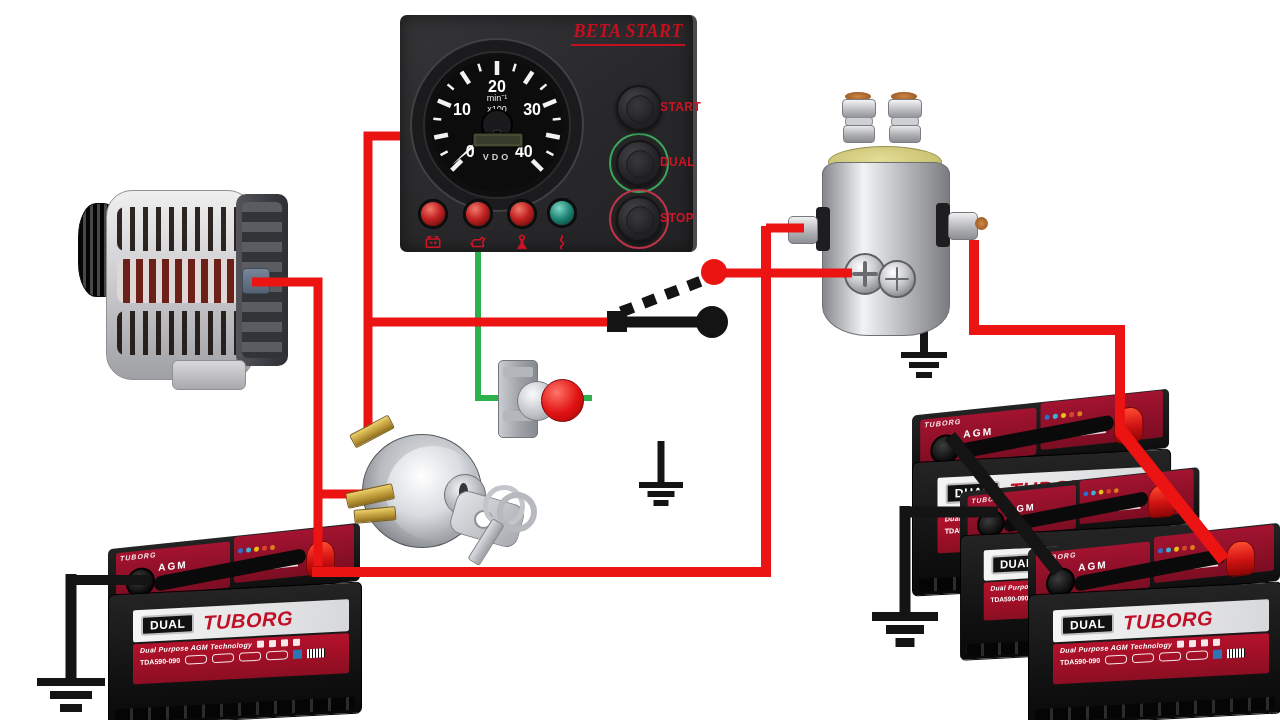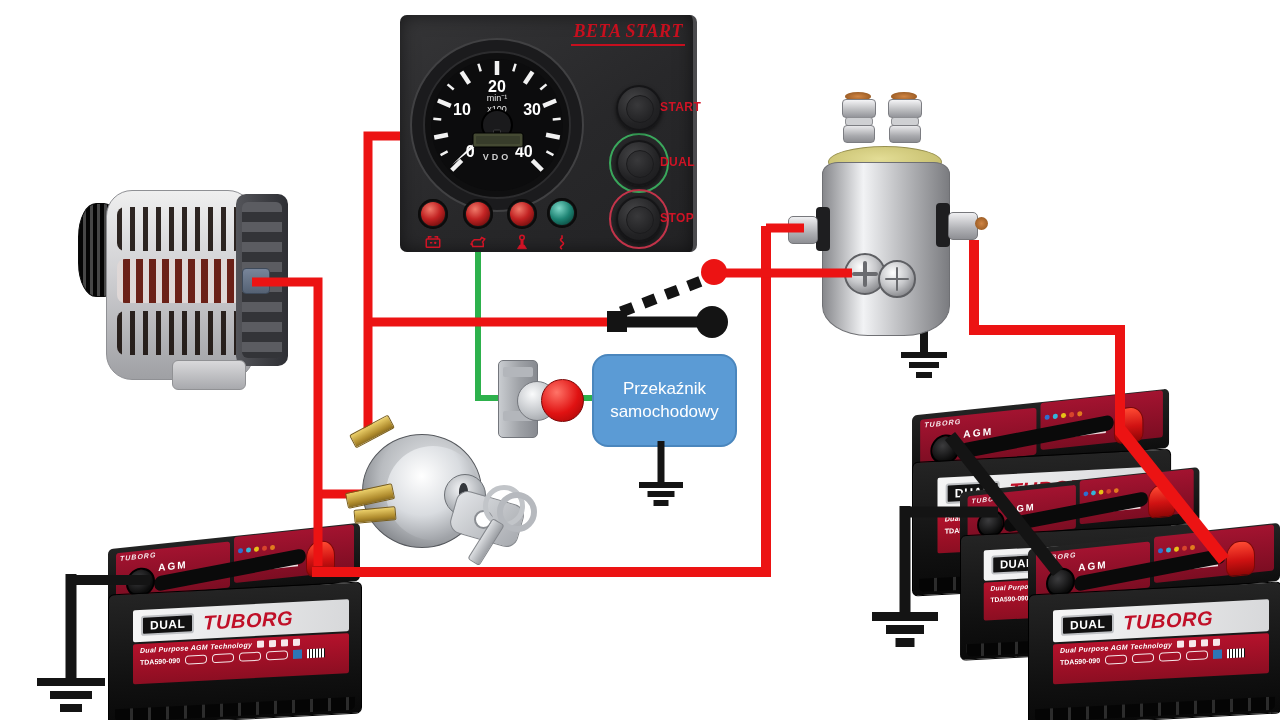--- a/index.html
+++ b/index.html
@@ -286,24 +286,20 @@
       <span style="position:absolute;right:-8px;top:9px;width:13px;height:13px;border-radius:50%;background:radial-gradient(#d08544,#8a4f1a)"></span>
       </div>
     <div class="abs comp sol-screw" style="left:844px;top:253px;width:38px;height:38px"></div>
     <div class="abs comp sol-screw" style="left:878px;top:260px;width:34px;height:34px"></div>
   </div>
 
   <div class="abs comp" id="pb-body"></div>
   <div class="abs comp" id="pb-bezel"></div>
   <div class="abs comp" id="pb-cap"></div>
 
-  <div class="abs" id="relay-box">
-    <span>Przekaźnik</span>
-    <span>samochodowy</span>
-  </div>
 
   <div class="comp">
     <div class="abs comp ign-spade" style="left:350px;top:424px;width:42px;height:13px;transform:rotate(-28deg)"></div>
     <div class="abs comp" id="ign-back"></div>
     <div class="abs comp" id="ign-face"></div>
     <div class="abs comp ign-spade" style="left:346px;top:488px;width:46px;height:14px;transform:rotate(-12deg)"></div>
     <div class="abs comp ign-spade" style="left:354px;top:508px;width:40px;height:12px;transform:rotate(-5deg)"></div>
     <div class="abs comp" id="ign-boss"></div>
     <div class="abs comp" id="ign-keyhole"></div>
     <div class="abs comp" id="ign-tag"></div>

